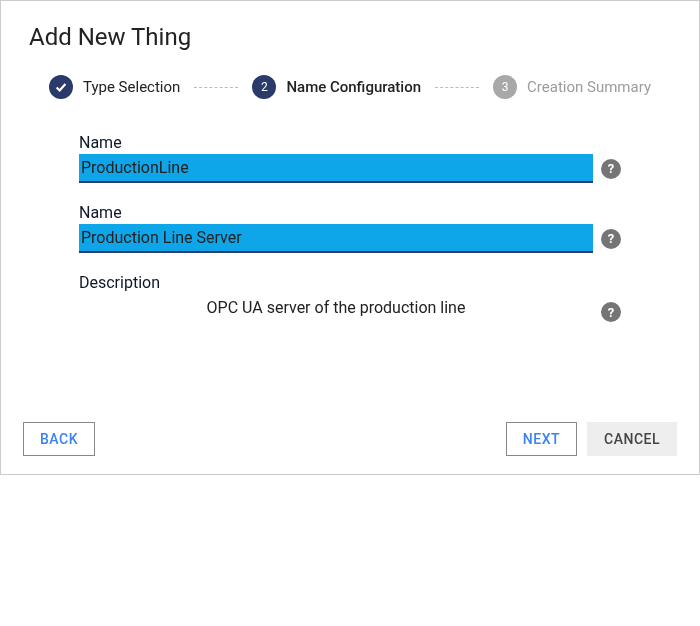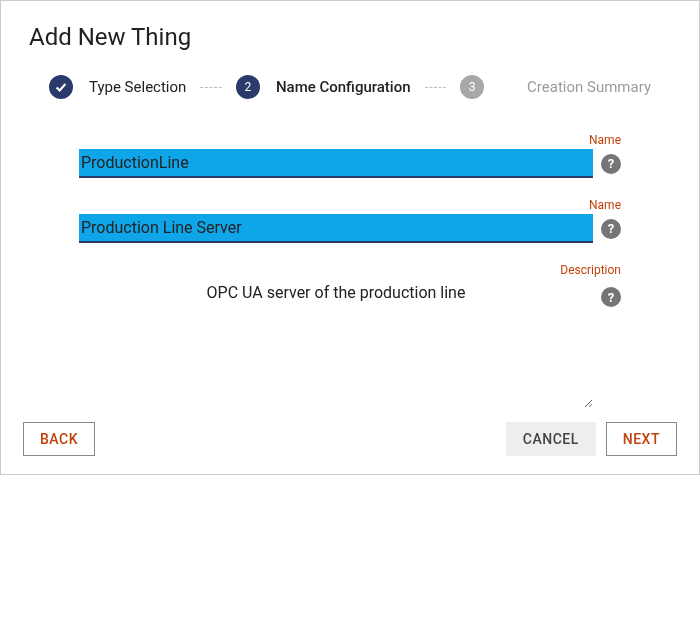--- a/index.html
+++ b/index.html
@@ -28,21 +28,21 @@
   }
   .stepper {
     display: flex;
     align-items: center;
     padding: 0 20px;
     margin-bottom: 24px;
   }
   .step {
     display: flex;
     align-items: center;
-    gap: 16px;
+    gap: 10px;
     text-align: right;
   }
   .step-circle {
     width: 24px; height: 24px;
     border-radius: 50%;
     display: flex;
     align-items: center;
     justify-content: center;
     font-size: 12px;
     color: #fff;
@@ -50,21 +50,21 @@
   }
   .step-done { background: #2a3a6a; }
   .step-active { background: #2a3a6a; }
   .step-future { background: #a8a8a8; }
   .step-label {
     font-size: 15px;
     white-space: nowrap;
   }
   .step.active .step-label { color: #222; font-weight: 500; }
   .step.done .step-label { color: #222; }
-  .step.future .step-label { color: #9c9c9c; margin-left: 27px; }
+  .step.future .step-label { color: #9c9c9c; }
   .connector {
     flex: 1;
     border-top: 1px dashed #bbb;
     margin: 0 14px;
   }
   .check-svg { width: 14px; height: 14px; }
   .check-svg path { stroke: #fff; stroke-width: 2.5; fill: none; }
 
   .content {
     flex: 1;
@@ -82,25 +82,24 @@
   .scroll-area::-webkit-scrollbar-thumb { background: #bdbdbd; border-radius: 3px; }
   .scroll-area::-webkit-scrollbar-track { background: transparent; }
   .scroll-spacer { height: 400px; } 
 
   .form-field {
     margin-top: 20px;
     position: relative;
   }
   .form-field:first-child { margin-top: 10px; }
   .field-label {
-    font-size: 12px;
-    color: #c2410c;
+    font-size: 16px;
+    color: #0f172a;
     margin-bottom: 2px;
     display: block;
-    text-align: right;
   }
   .field-row {
     display: flex;
     align-items: flex-end;
     gap: 8px;
   }
   .text-input {
     flex: 1;
     border: none;
     border-bottom: 2px solid #2a3a6a;
@@ -156,21 +155,21 @@
   }
   .spacer { flex: 1; }
   .btn {
     font-family: inherit;
     font-size: 14px;
     letter-spacing: 0.5px;
     font-weight: 500;
     padding: 8px 16px;
     border: 1px solid #888;
     background: #fff;
-    color: #c2410c;
+    color: #3b82f6;
     cursor: pointer;
     text-transform: uppercase;
   }
   .btn.cancel {
     border: 1px solid transparent;
     background: #eeeeee;
     color: #444;
   }
 </style>
 </head>
@@ -231,17 +230,17 @@
         <div class="char-count">27</div>
       </div>
 
       <div class="scroll-spacer"></div>
     </div>
   </div>
 
   <div class="footer">
     <button class="btn">BACK</button>
     <div class="spacer"></div>
+    <button class="btn">NEXT</button>
     <button class="btn cancel">CANCEL</button>
-    <button class="btn">NEXT</button>
   </div>
 
 </div>
 
 </body></html>

